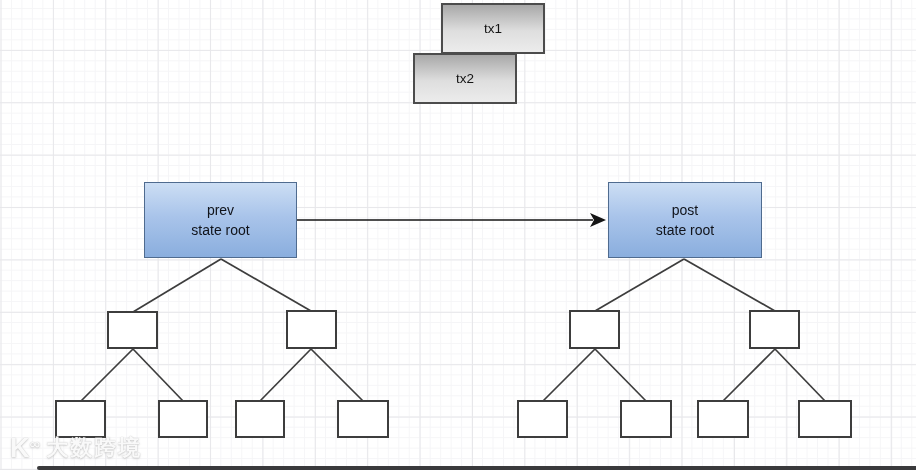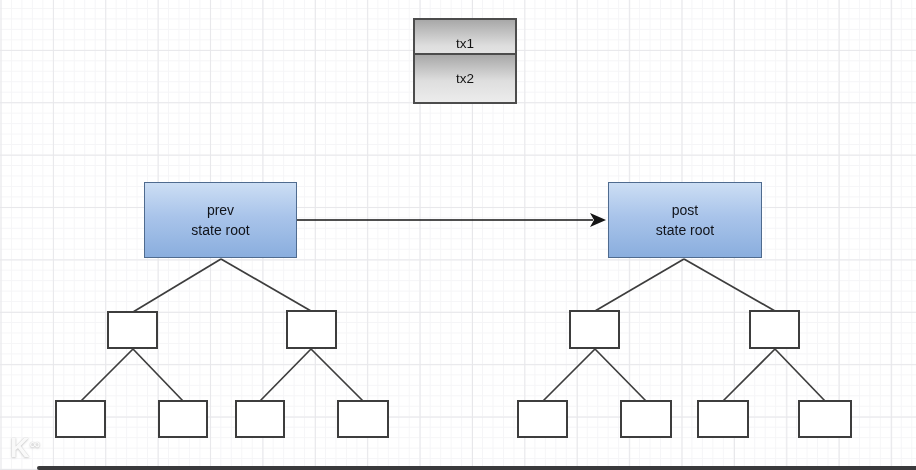--- a/index.html
+++ b/index.html
@@ -76,21 +76,21 @@
     <g stroke="#3d3d3d" stroke-width="1.7">
       <line x1="684" y1="259" x2="595" y2="311"></line>
       <line x1="684" y1="259" x2="775" y2="311"></line>
       <line x1="595" y1="349" x2="543" y2="401"></line>
       <line x1="595" y1="349" x2="646" y2="401"></line>
       <line x1="775" y1="349" x2="723" y2="401"></line>
       <line x1="775" y1="349" x2="825" y2="401"></line>
     </g>
   </svg>
 
-  <div class="box tx-box" style="top:18px;">
+  <div class="box tx-box" style="top:3px;margin-left:28px;">
       <span>tx1</span>
     </div>
   <div class="box tx-box" style="top:53px;">
       <span>tx2</span>
     </div>
 
   <div class="box blue-box" style="left:144px;">
     <span>prev</span>
     <span>state root</span>
   </div>
@@ -111,17 +111,18 @@
   <div class="box tree-node" style="left:569px;top:310px;width:51px;height:39px;"></div>
   <div class="box tree-node" style="left:749px;top:310px;width:51px;height:39px;"></div>
   <div class="box tree-node" style="left:517px;top:400px;width:51px;height:38px;"></div>
   <div class="box tree-node" style="left:620px;top:400px;width:52px;height:38px;"></div>
   <div class="box tree-node" style="left:697px;top:400px;width:52px;height:38px;"></div>
   <div class="box tree-node" style="left:798px;top:400px;width:54px;height:38px;"></div>
 
   <div class="watermark">
     <span class="logo-k">K</span>
     <span class="logo-sup">∞</span>
+    <span class="wm-text">大数跨境</span>
   </div>
 
   <div class="bottom-bar"></div>
 
 </div>
 
 </body></html>

